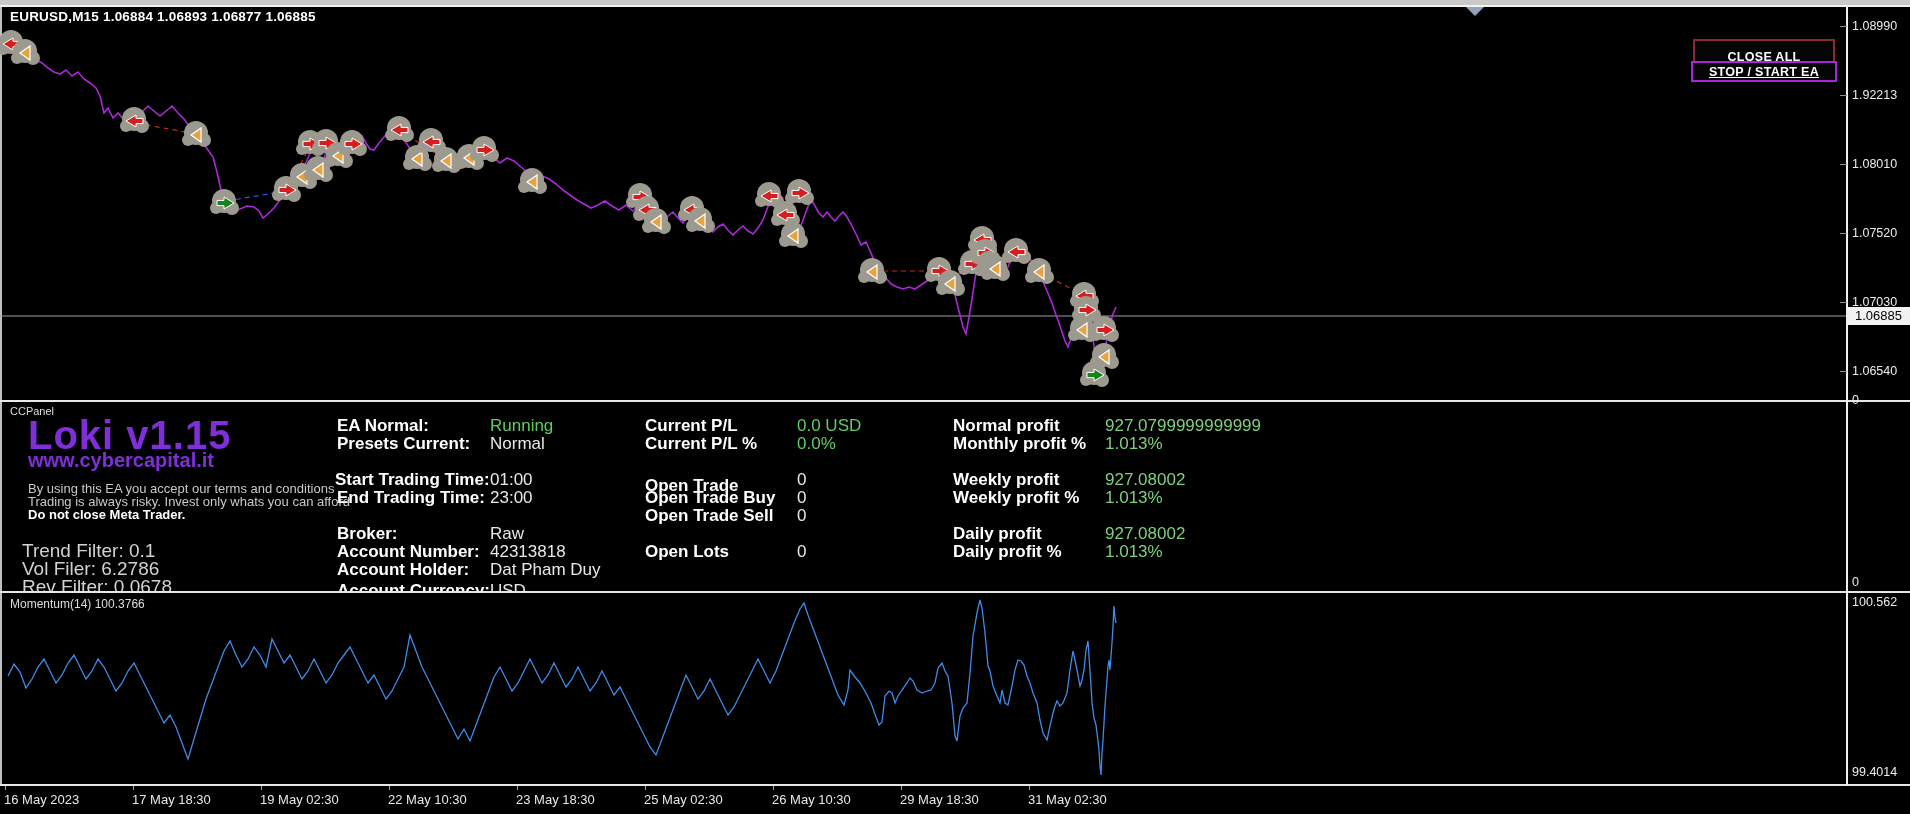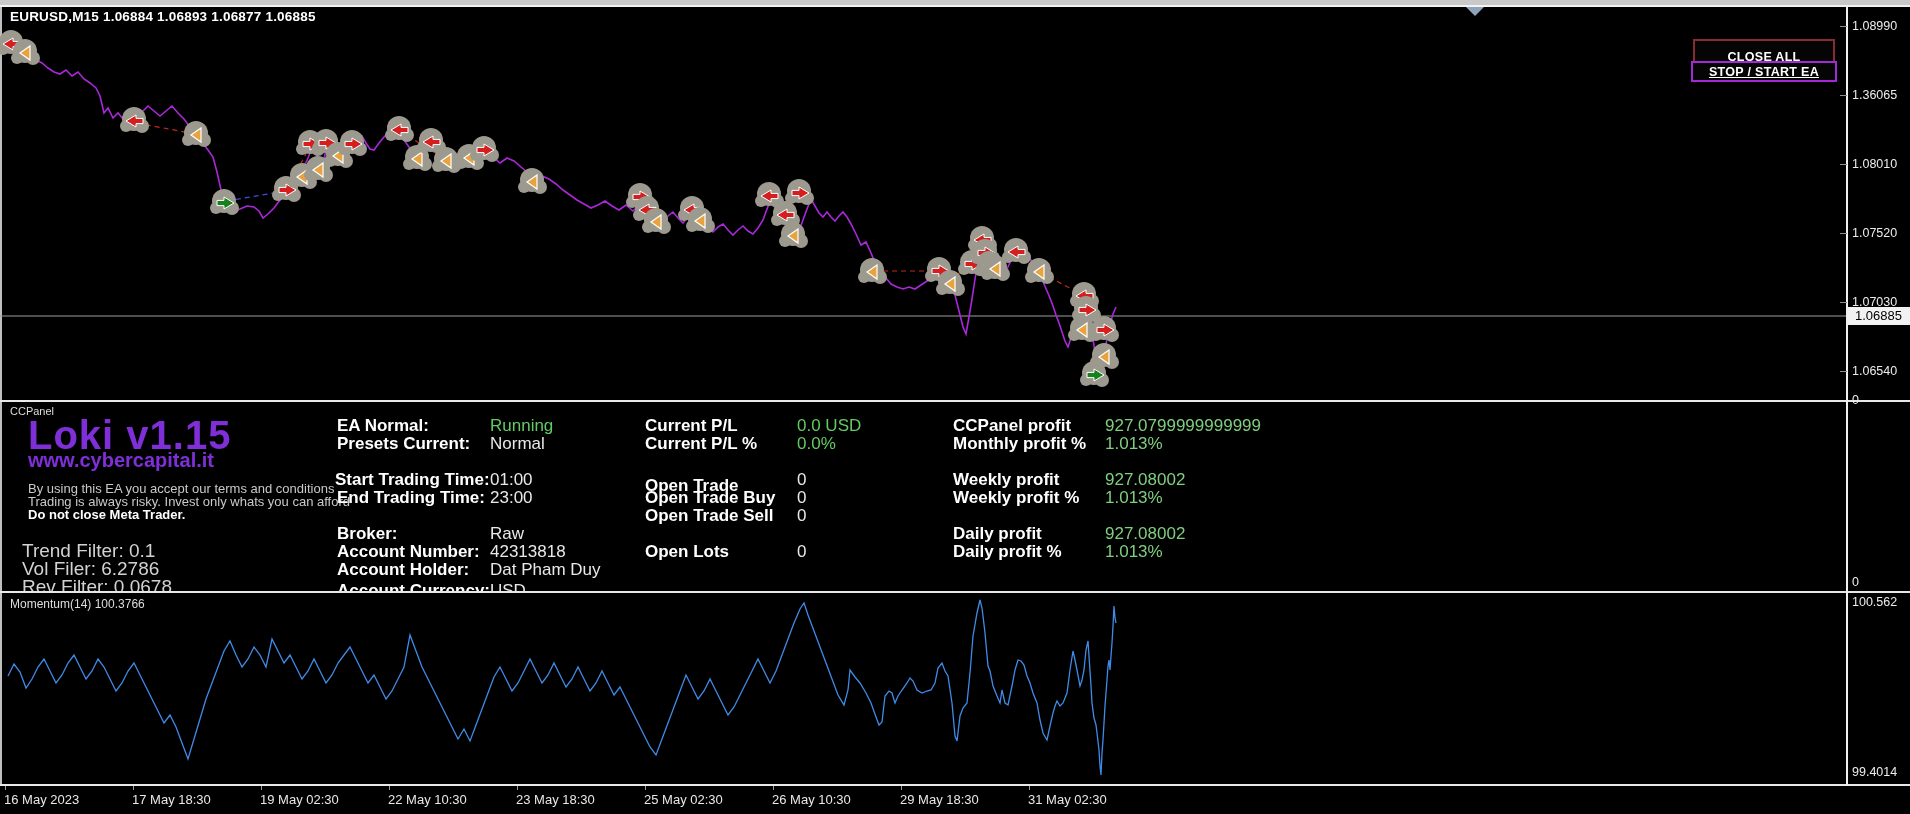--- a/index.html
+++ b/index.html
@@ -339,21 +339,21 @@
 
   <div class="abs hsep" style="top:400px"></div>
   <div class="abs hsep" style="top:591px"></div>
   <div class="abs hsep" style="top:784px"></div>
   <div class="abs" id="axis-vsep" style="left:1846px"></div>
 
   <div id="price-axis">
     <div class="abs" id="current-price-box">1.06885</div>
   <div class="price-tick" style="top: 19px;">1.08990</div>
       <div class="tickmark" style="top: 26px;"></div>
-      <div class="price-tick" style="top: 88px;">1.36065</div>
+      <div class="price-tick" style="top: 88px;">1.92213</div>
       <div class="tickmark" style="top: 95px;"></div>
       <div class="price-tick" style="top: 157px;">1.08010</div>
       <div class="tickmark" style="top: 164px;"></div>
       <div class="price-tick" style="top: 226px;">1.07520</div>
       <div class="tickmark" style="top: 233px;"></div>
       <div class="price-tick" style="top: 295px;">1.07030</div>
       <div class="tickmark" style="top: 302px;"></div>
       <div class="price-tick" style="top: 364px;">1.06540</div>
       <div class="tickmark" style="top: 371px;"></div>
       <div class="price-tick" style="top: 393px;">0</div>
@@ -394,21 +394,21 @@
         <div class="pnl pnl-label" style="left: 645px; top: 31px;">Current P/L %</div>
         <div class="pnl pnl-value" style="left: 797px; top: 31px; color: rgb(99, 203, 99);">0.0%</div>
         <div class="pnl pnl-label" style="left: 645px; top: 73px;">Open Trade</div>
         <div class="pnl pnl-value" style="left: 797px; top: 67px; color: rgb(232, 232, 232);">0</div>
         <div class="pnl pnl-label" style="left: 645px; top: 85px;">Open Trade Buy</div>
         <div class="pnl pnl-value" style="left: 797px; top: 85px; color: rgb(232, 232, 232);">0</div>
         <div class="pnl pnl-label" style="left: 645px; top: 103px;">Open Trade Sell</div>
         <div class="pnl pnl-value" style="left: 797px; top: 103px; color: rgb(232, 232, 232);">0</div>
         <div class="pnl pnl-label" style="left: 645px; top: 139px;">Open Lots</div>
         <div class="pnl pnl-value" style="left: 797px; top: 139px; color: rgb(232, 232, 232);">0</div>
-        <div class="pnl pnl-label" style="left: 953px; top: 13px;">CCPanel profit</div>
+        <div class="pnl pnl-label" style="left: 953px; top: 13px;">Normal profit</div>
         <div class="pnl pnl-value" style="left: 1105px; top: 13px; color: rgb(127, 207, 127);">927.0799999999999</div>
         <div class="pnl pnl-label" style="left: 953px; top: 31px;">Monthly profit %</div>
         <div class="pnl pnl-value" style="left: 1105px; top: 31px; color: rgb(127, 207, 127);">1.013%</div>
         <div class="pnl pnl-label" style="left: 953px; top: 67px;">Weekly profit</div>
         <div class="pnl pnl-value" style="left: 1105px; top: 67px; color: rgb(127, 207, 127);">927.08002</div>
         <div class="pnl pnl-label" style="left: 953px; top: 85px;">Weekly profit %</div>
         <div class="pnl pnl-value" style="left: 1105px; top: 85px; color: rgb(127, 207, 127);">1.013%</div>
         <div class="pnl pnl-label" style="left: 953px; top: 121px;">Daily profit</div>
         <div class="pnl pnl-value" style="left: 1105px; top: 121px; color: rgb(127, 207, 127);">927.08002</div>
         <div class="pnl pnl-label" style="left: 953px; top: 139px;">Daily profit %</div>

